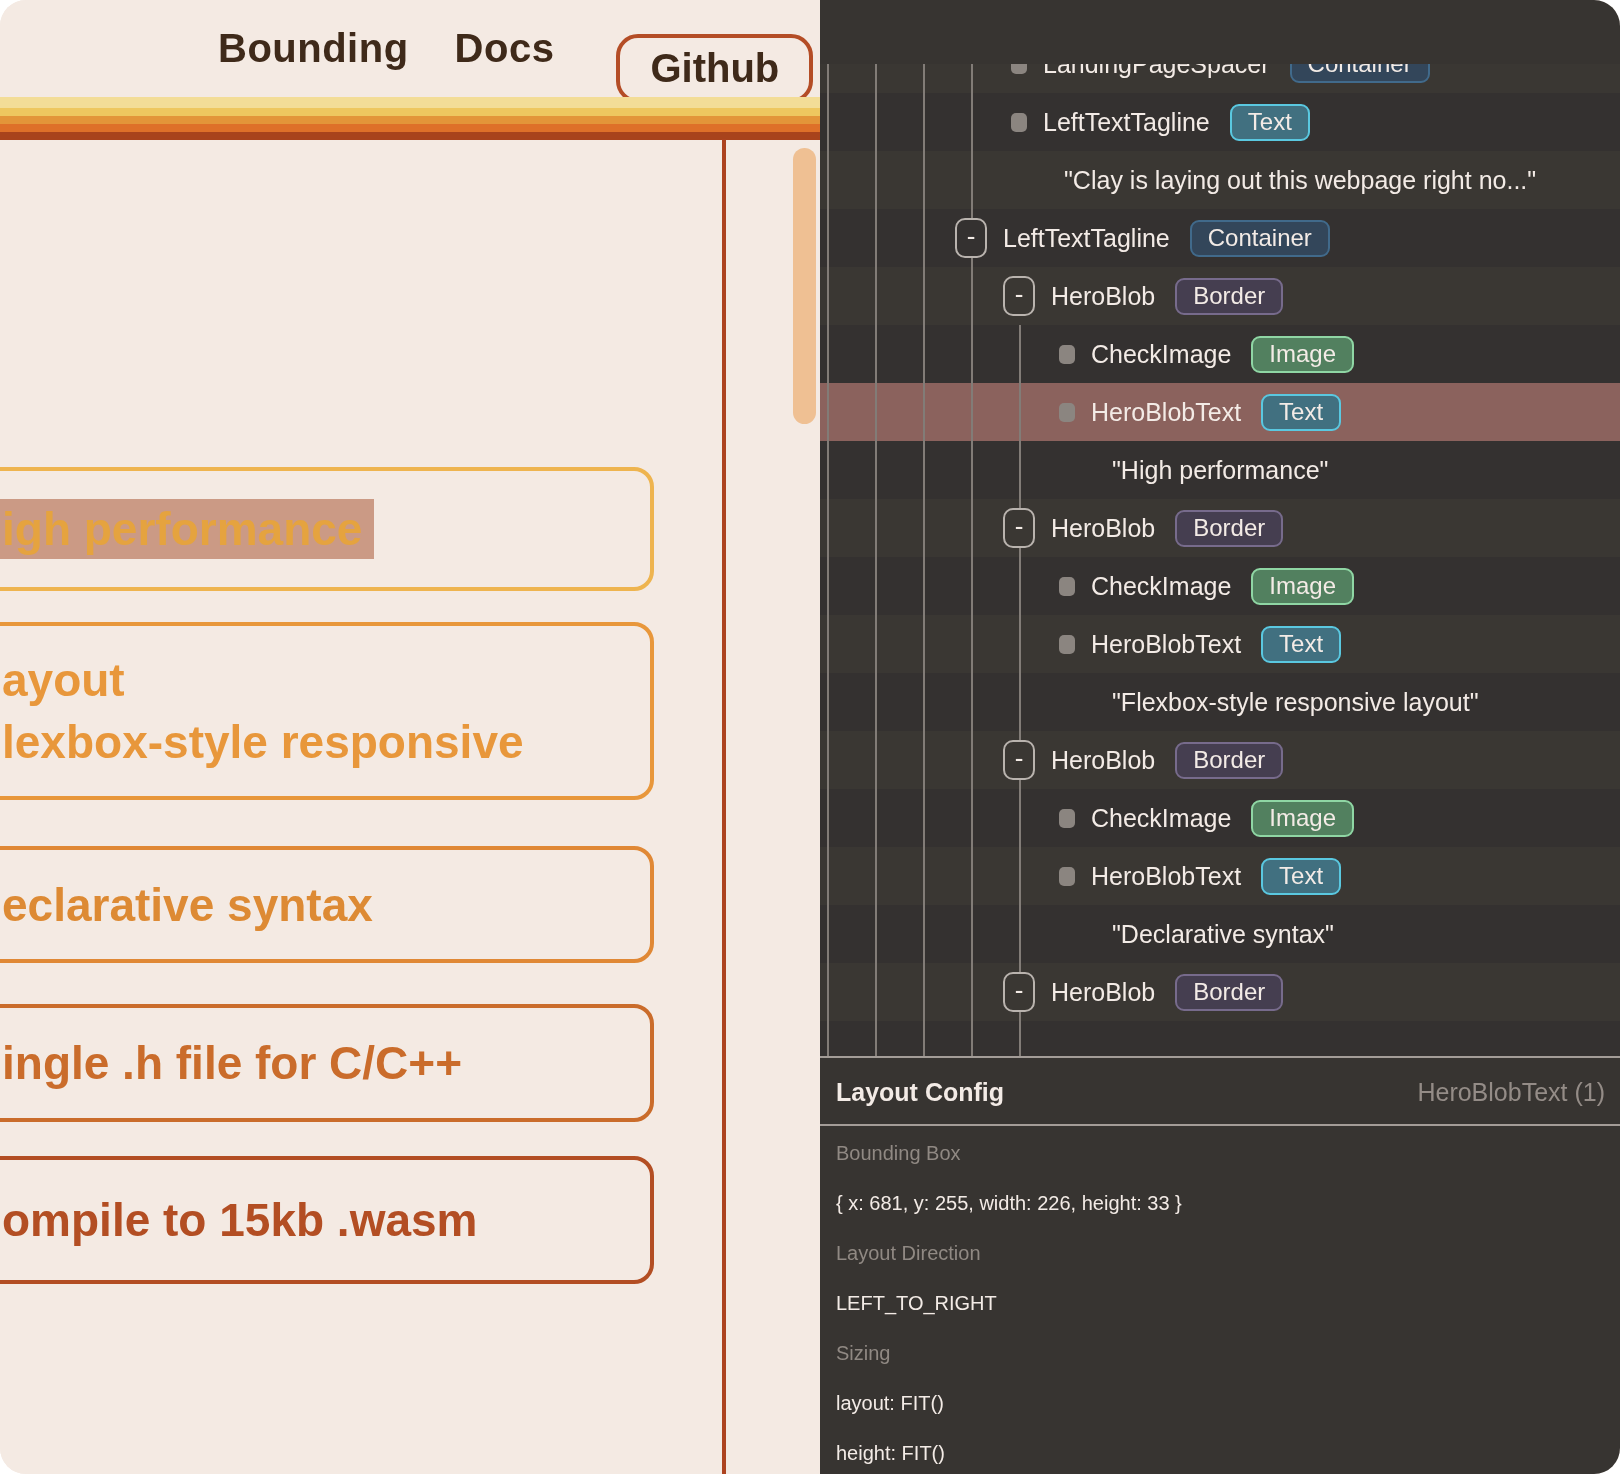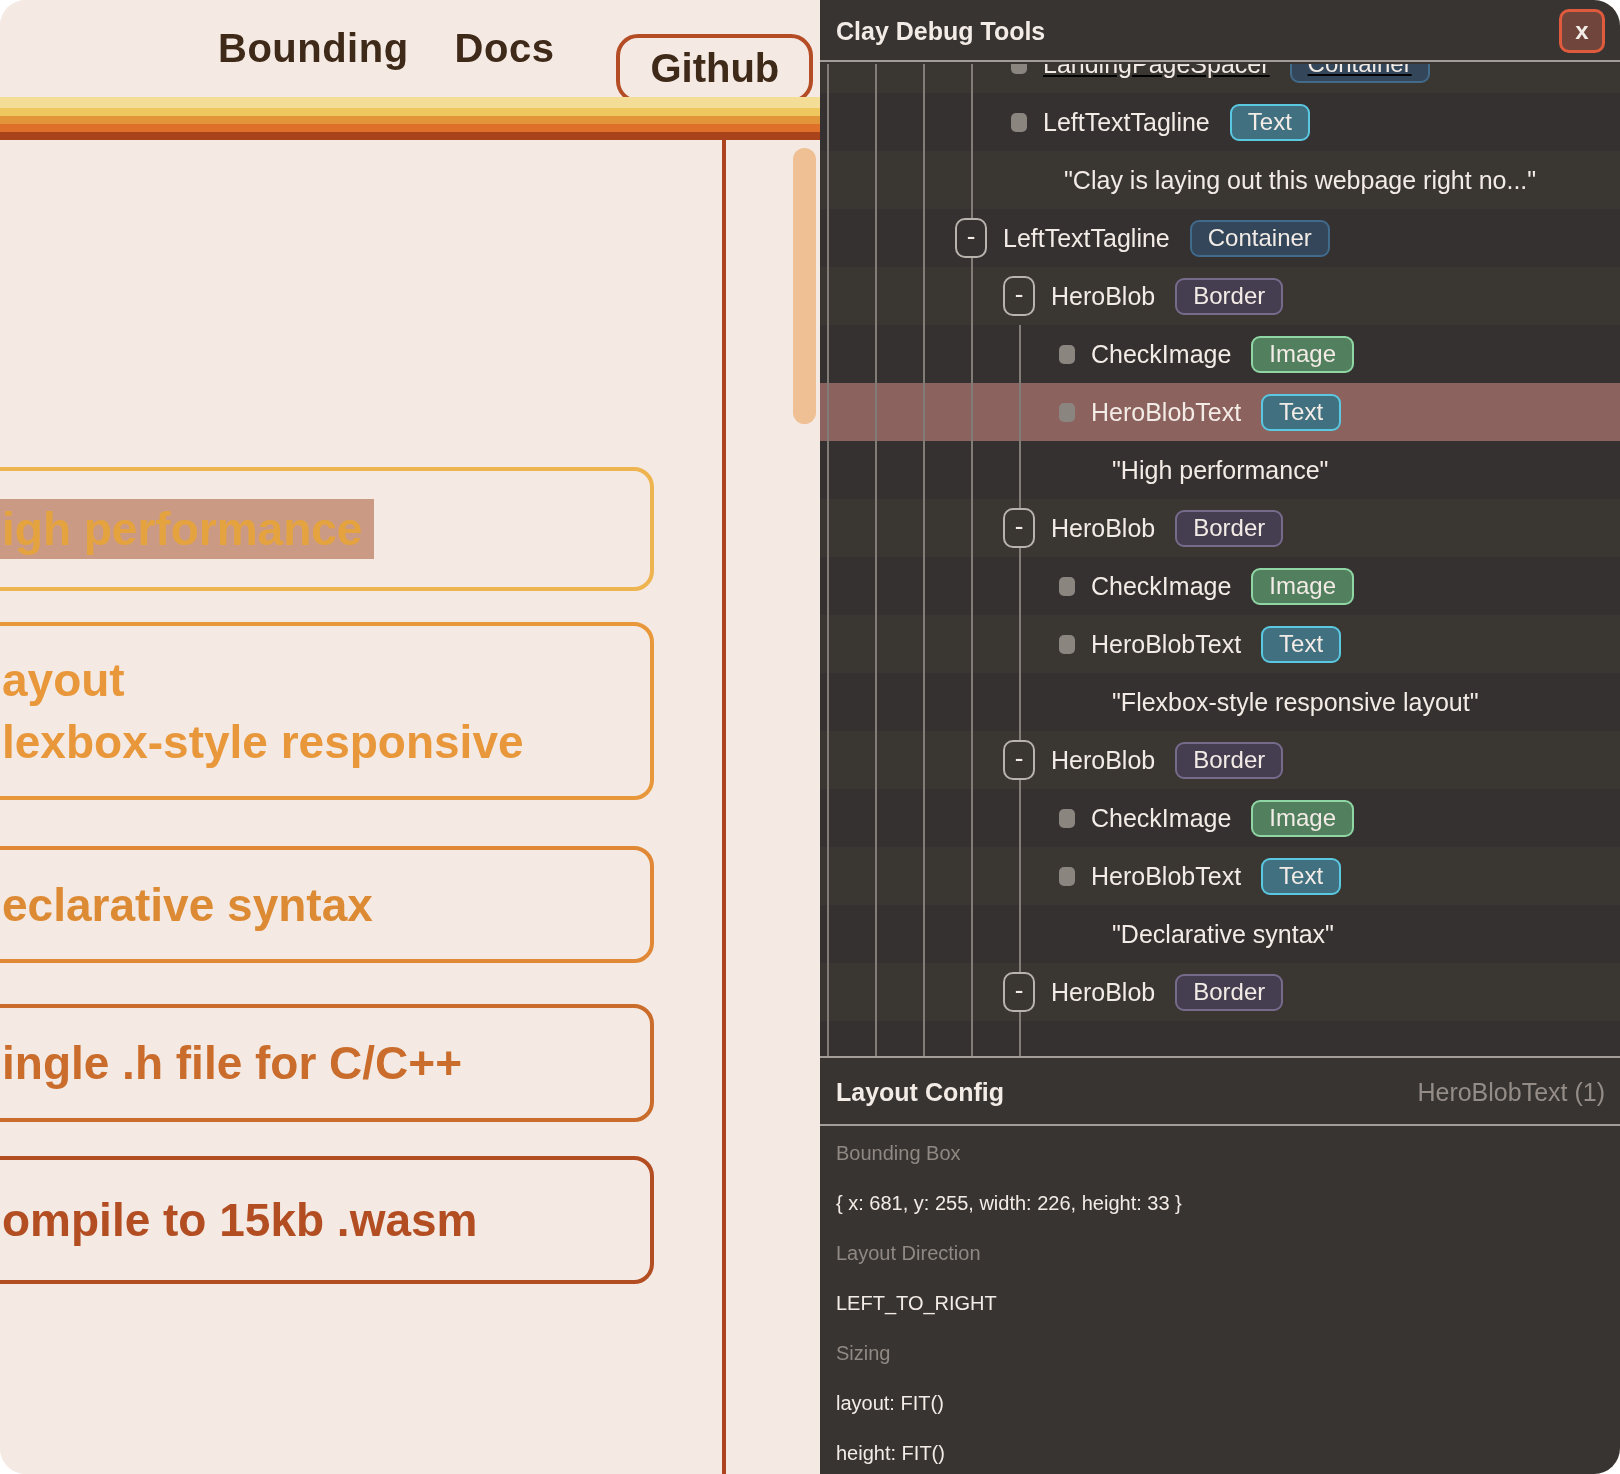--- a/index.html
+++ b/index.html
@@ -92,26 +92,22 @@
         <div class="feature-box" style="top: 1004px; height: 118px; border-color: rgb(202, 108, 43);">
           <div class="feature-line" style="color: rgb(202, 108, 43);">ingle .h file for C/C++</div>
         </div>
         <div class="feature-box" style="top: 1156px; height: 128px; border-color: rgb(179, 78, 35);">
           <div class="feature-line" style="color: rgb(179, 78, 35);">ompile to 15kb .wasm</div>
         </div>
       </div>
   </div>
 
   <div class="panel">
-    <div class="panel-header">
-      <div class="panel-title">Clay Debug Tools</div>
-      <button class="close-btn">x</button>
-    </div>
     <div class="tree" id="tree">
-        <div class="tree-row" style="top: -29px; background: rgb(58, 55, 51); text-decoration: underline;">
+        <div class="tree-row" style="top: -29px; background: rgb(58, 55, 51);">
           <div class="bullet" style="margin-left: 191px;"></div>
           <span class="row-label">LandingPageSpacer</span>
           <span class="badge" style="background: rgb(51, 70, 90); border-color: rgb(65, 106, 139);">Container</span>
         </div>
         <div class="tree-row" style="top: 29px; background: rgb(52, 49, 48); text-align: center;">
           <div class="bullet" style="margin-left: 191px;"></div>
           <span class="row-label">LeftTextTagline</span>
           <span class="badge" style="background: rgb(65, 112, 128); border-color: rgb(90, 200, 224);">Text</span>
         </div>
         <div class="tree-row" style="top: 87px; background: rgb(58, 55, 51);">

